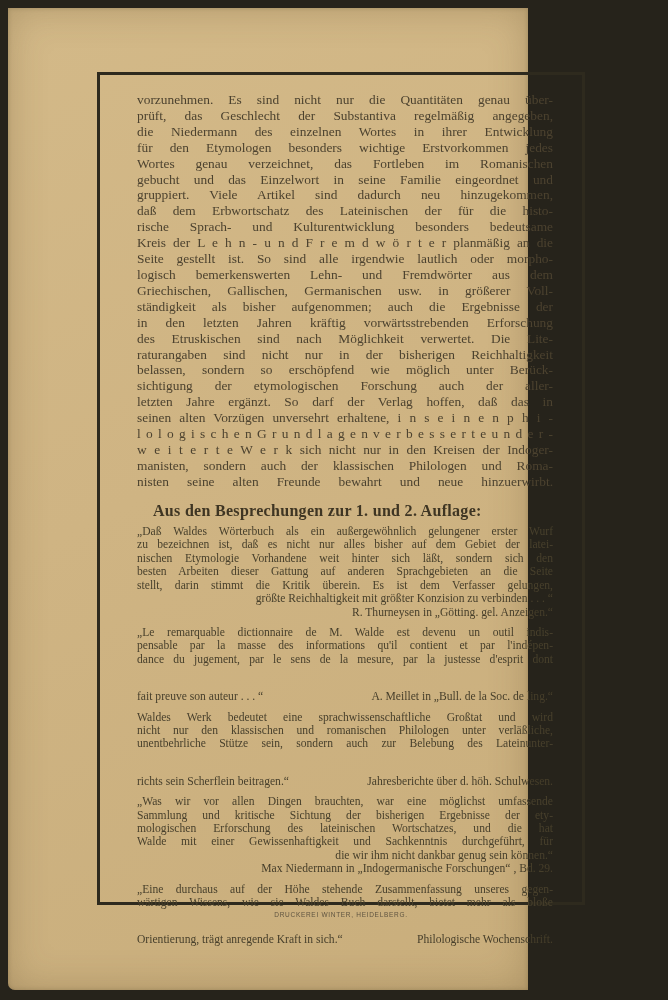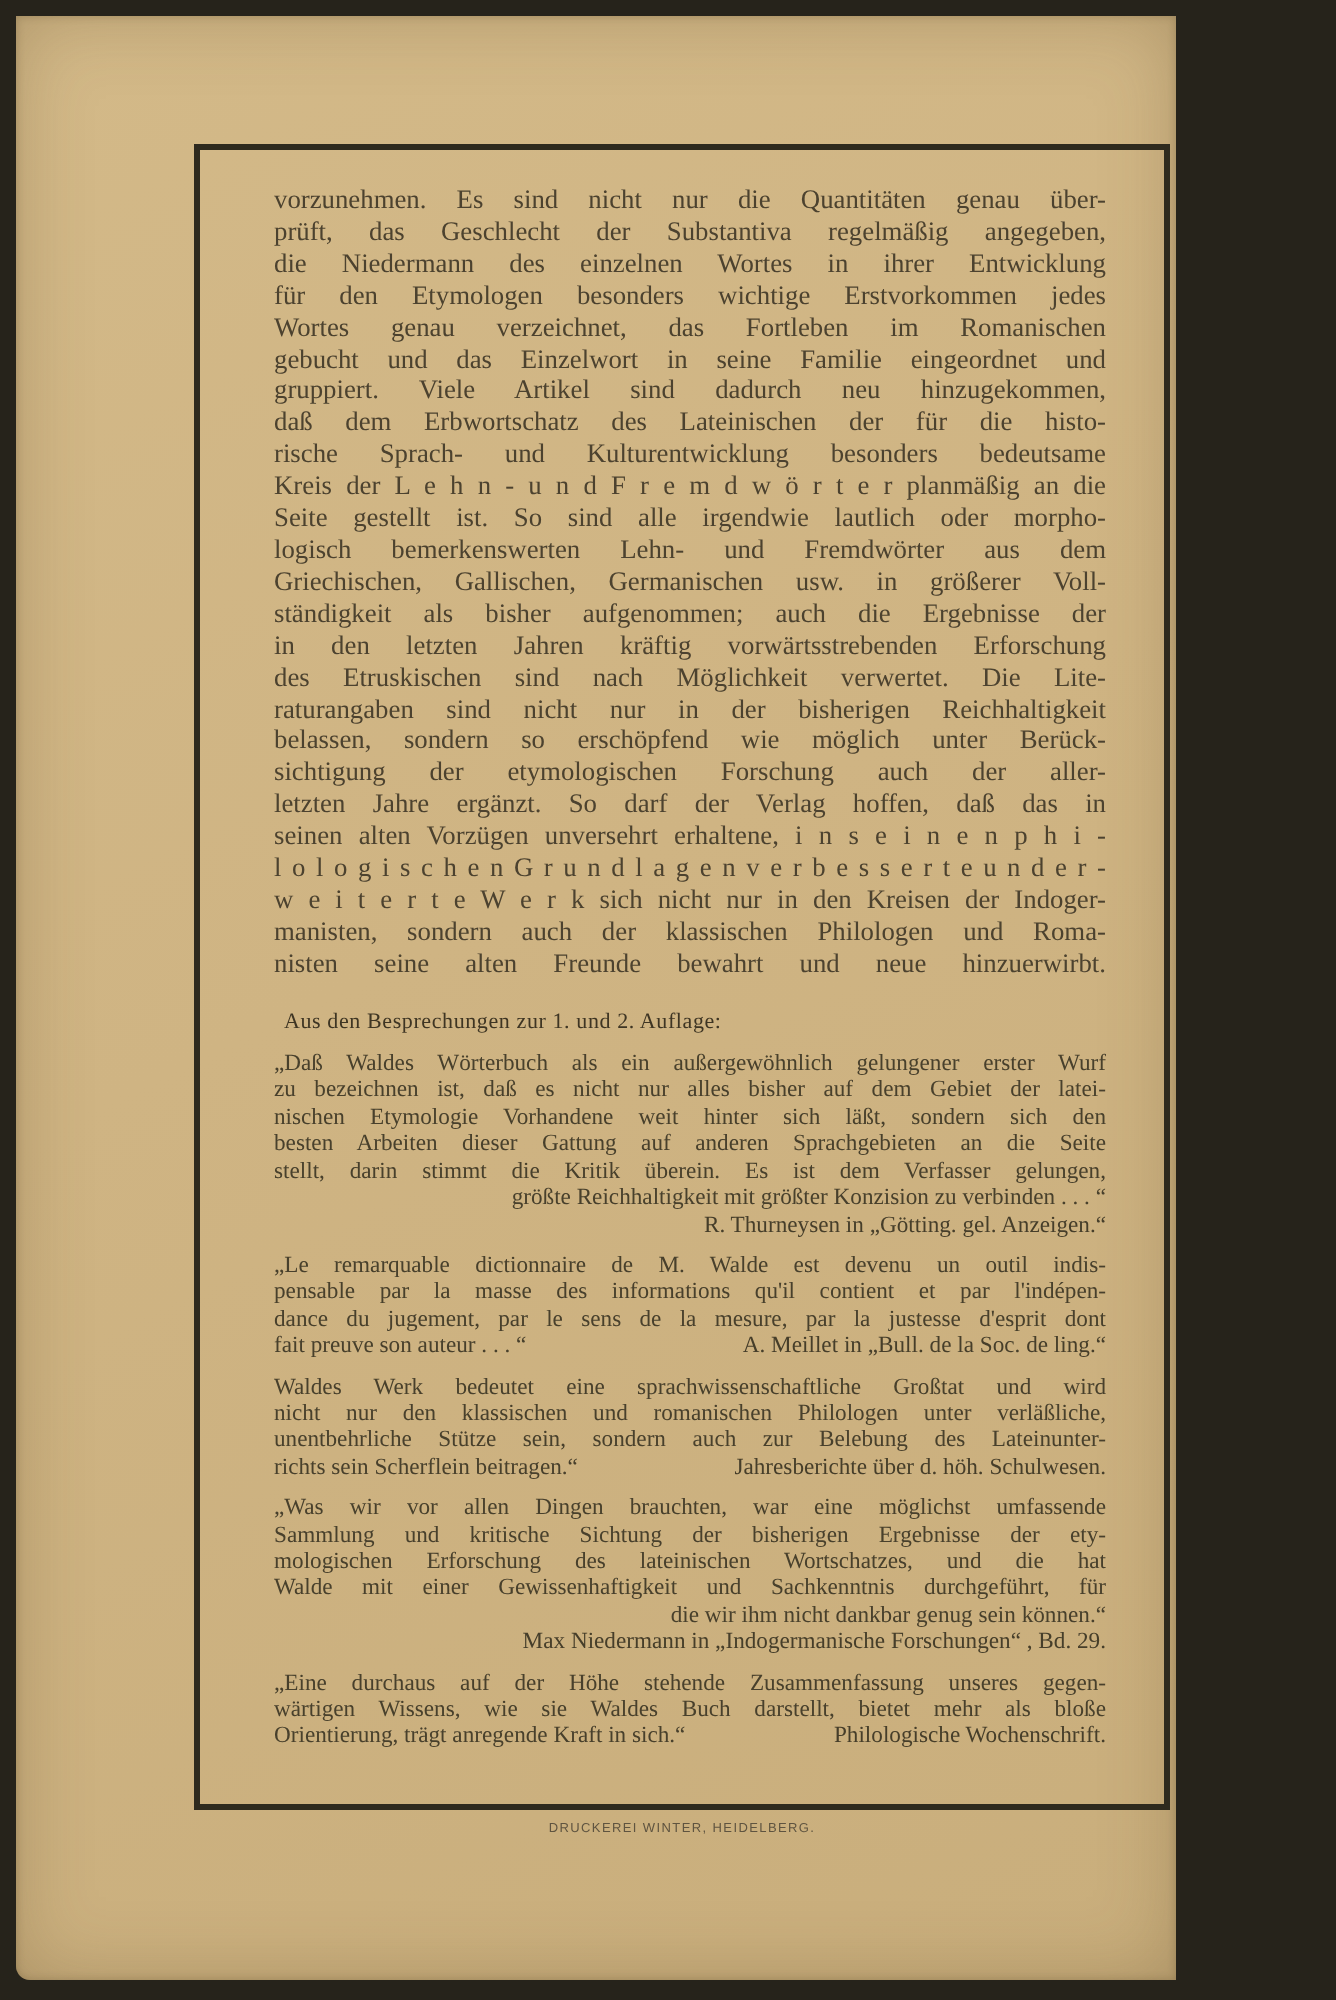--- a/index.html
+++ b/index.html
@@ -3,47 +3,47 @@
 <meta charset="utf-8">
 <style>
   html,body{margin:0;padding:0;}
   body{
     width:668px;height:1000px;position:relative;
     background:#26231b;
     font-family:"Liberation Serif","DejaVu Serif",serif;
     overflow:hidden;
   }
   .paper{
-    position:absolute;left:8px;top:8px;width:580px;height:982px;
+    position:absolute;left:8px;top:8px;width:520px;height:982px;
     background:linear-gradient(155deg,#d3b988 0%,#cfb483 45%,#c9ae7c 100%);
     box-shadow:inset 0 0 38px rgba(90,70,35,.28), inset 0 0 4px rgba(60,48,24,.25);
     border-bottom-left-radius:7px;
   }
   .frame{
     position:absolute;left:89px;top:64px;width:482px;height:827px;
     border:3px solid #2e2a1e;
   }
   .content{
     position:absolute;left:37px;top:17px;width:416px;
   }
   .para-line{
     font-size:13.4px;line-height:15.9px;color:#4c422f;
     text-align:justify;text-align-last:justify;
     white-space:normal;
   }
   .reviews-heading{
-    margin:14px 0 0 5px;font-weight:normal;font-size:11px;line-height:14.4px;
+    margin:14px 0 0 16px;font-weight:bold;font-size:16px;line-height:14.4px;
     color:#3e3523;letter-spacing:.3px;
   }
   .review{
     margin-top:7px;font-size:11.6px;line-height:13.4px;color:#48402c;
   }
   .rev-line{text-align:justify;text-align-last:justify;}
   .rev-last{text-align:right;}
-  .rev-tail{display:flex;justify-content:space-between;align-items:center;}
+  .rev-tail{display:flex;justify-content:space-between;align-items:center;margin-top:24px;}
   .rev-tail .t{white-space:nowrap;}
   .rev-attr,.rev-tail .a{color:#463e2a;}
   .rev-attr{text-align:right;}
   .imprint{
     position:absolute;left:89px;top:903px;width:488px;text-align:center;
     font-size:6.5px;letter-spacing:.7px;color:#5f5440;
     font-family:"Liberation Sans","DejaVu Sans",sans-serif;
   }
 </style>
 </head>

